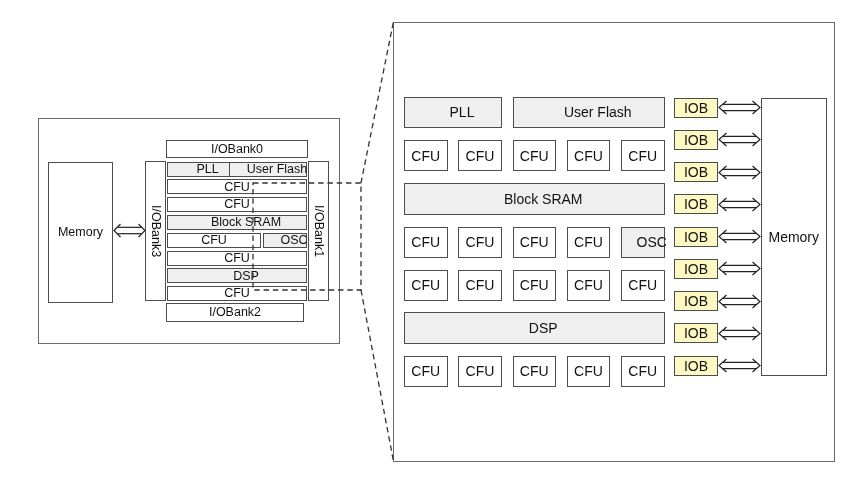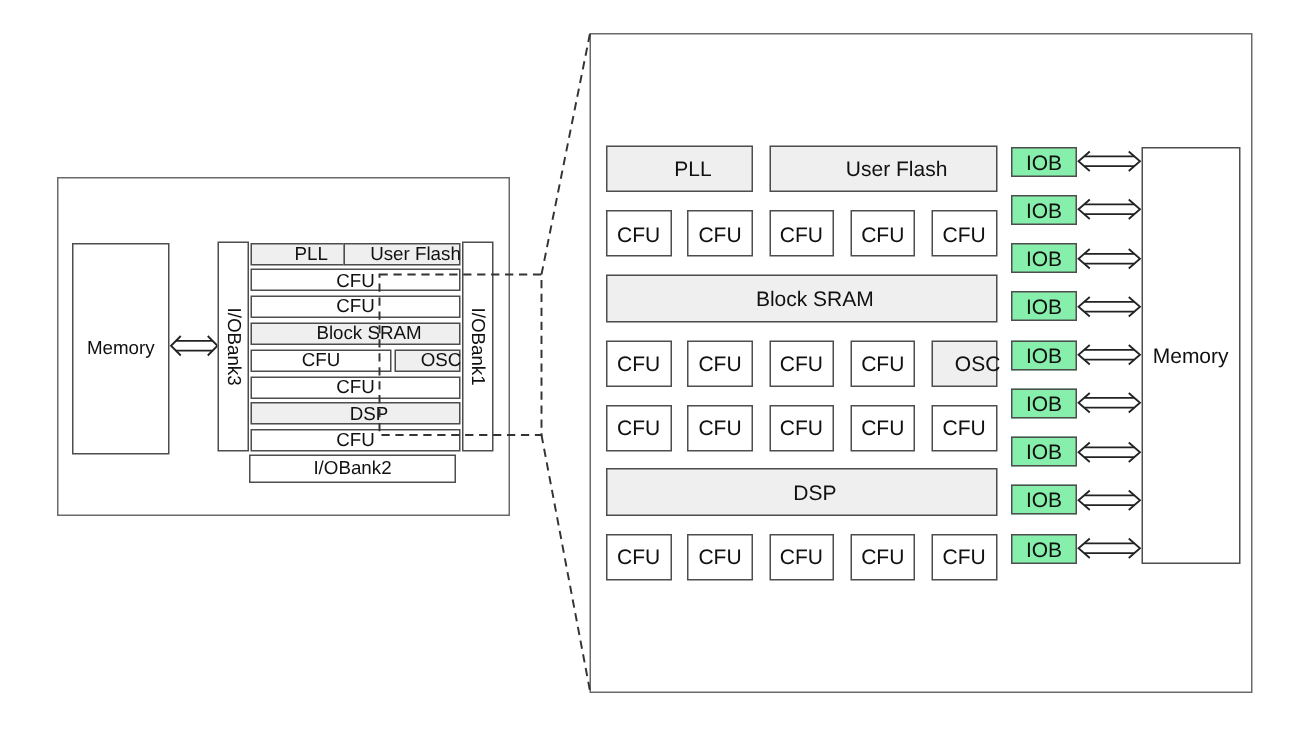--- a/index.html
+++ b/index.html
@@ -3,21 +3,21 @@
 <meta charset="utf-8">
 <style>
   html,body{margin:0;padding:0;background:#fff;}
   .canvas{position:relative;width:861px;height:492px;background:#fff;overflow:hidden;
           font-family:"Liberation Sans","DejaVu Sans",sans-serif;color:#111;}
   .abs{position:absolute;box-sizing:border-box;}
   .box{box-sizing:border-box;border:1px solid #4d4d4d;background:#fff;
        display:flex;align-items:center;justify-content:center;white-space:nowrap;}
   .outline{border:1.3px solid #6a6a6a;background:#fff;}
   .gray{background:#efefef;padding-left:18px;}
-  .iobfill{background:#86efac;}
+  .iobfill{background:#fef9c3;}
   .lbl-l{font-size:12.5px;line-height:1;}
   .lbl-r{font-size:14px;line-height:1;}
   .bank-v{writing-mode:vertical-rl;text-orientation:mixed;}
   .cfurow{position:absolute;box-sizing:border-box;left:404px;width:260.5px;height:31px;
           display:flex;justify-content:space-between;}
   .cell{width:43.5px;height:31px;}
   svg.arrow{position:absolute;overflow:visible;}
   svg.overlay{position:absolute;left:0;top:0;pointer-events:none;}
 </style>
 </head>
@@ -45,20 +45,23 @@
   <div class="abs outline" style="left:38px;top:118px;width:302px;height:226px;"></div>
 
   <div class="abs box lbl-l" style="left:48px;top:162px;width:65px;height:141px;">
     <span>Memory</span>
   </div>
 
   <svg class="arrow" style="left:112.5px;top:222.5px;" width="33" height="15" viewBox="0 0 33 15">
     <use href="#dbl-arrow-small"></use>
   </svg>
 
+  <div class="abs box lbl-l" style="left:166px;top:140px;width:142px;height:18px;">
+    <span>I/OBank0</span>
+  </div>
   <div class="abs box lbl-l bank-v" style="left:145px;top:161px;width:21px;height:140px;">
     <span>I/OBank3</span>
   </div>
   <div class="abs box lbl-l bank-v" style="left:308px;top:161px;width:21px;height:140px;">
     <span>I/OBank1</span>
   </div>
   <div class="abs box lbl-l" style="left:166px;top:303px;width:138px;height:19px;">
     <span>I/OBank2</span>
   </div>
 

